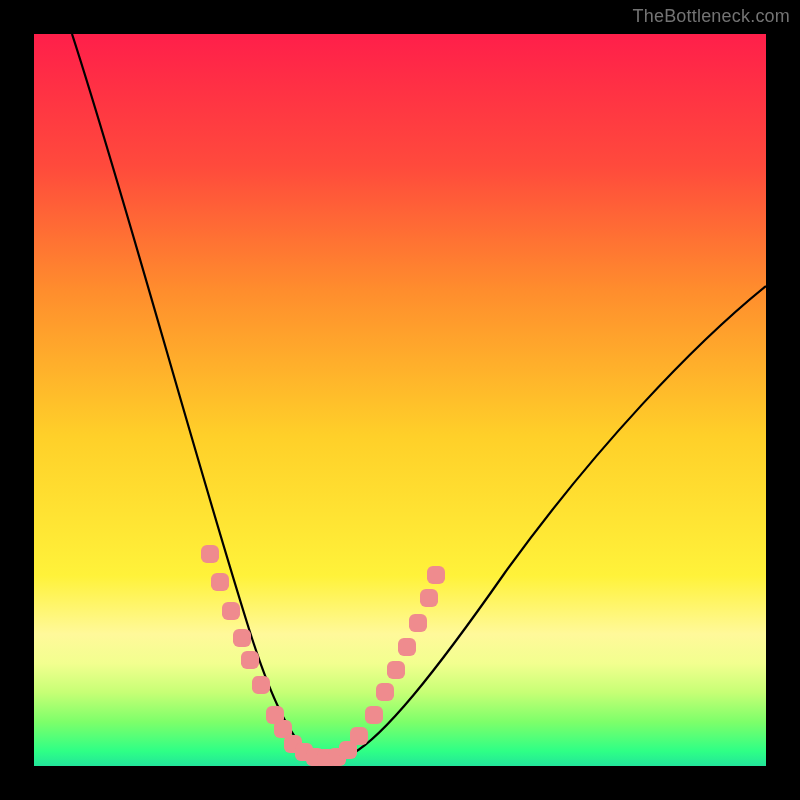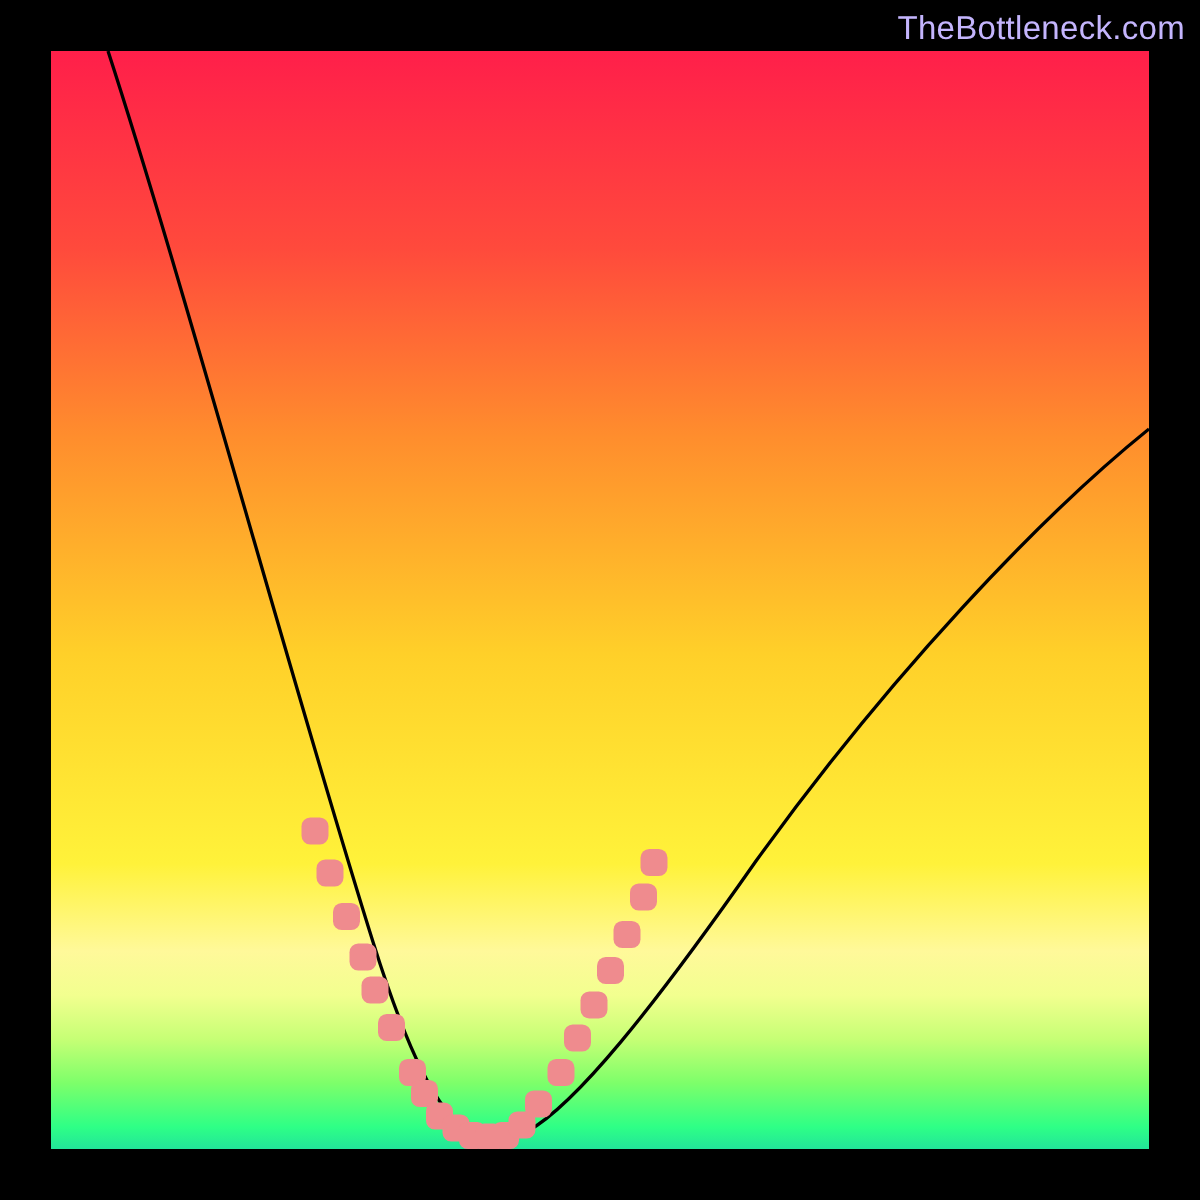--- a/index.html
+++ b/index.html
@@ -26,22 +26,22 @@
       #f2ff8f 86%,
       #c6ff75 90%,
       #7dff6a 94%,
       #2eff86 98%,
       #22e59a 100%);
   }
   .watermark {
     position: absolute;
     top: 6px;
     right: 10px;
-    color: #c4b5fd;
-    font-size: 22px;
+    color: #737373;
+    font-size: 18px;
     font-weight: 500;
     letter-spacing: 0.2px;
   }
   svg.curve {
     position: absolute;
     left: 0; top: 0;
     width: 732px; height: 732px;
   }
 </style>
 </head>

